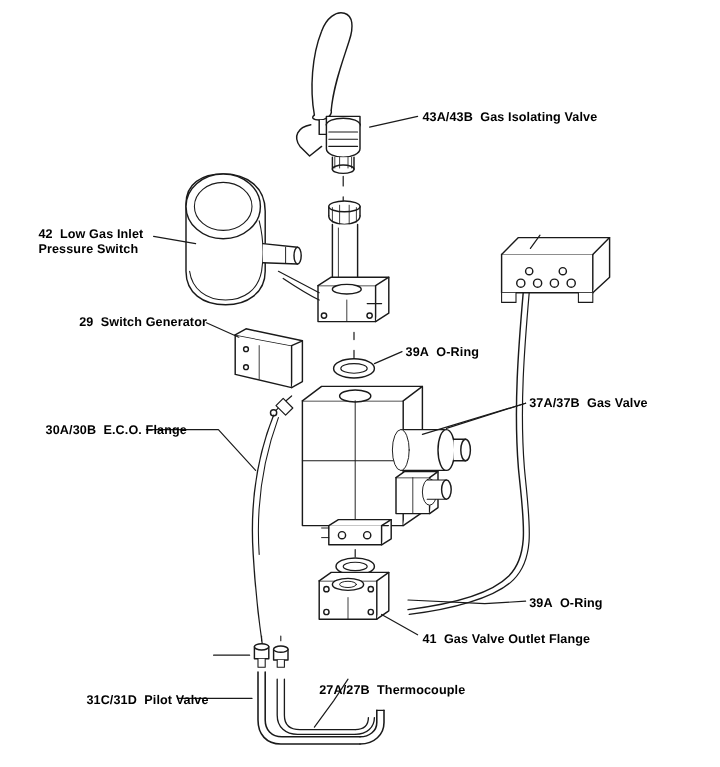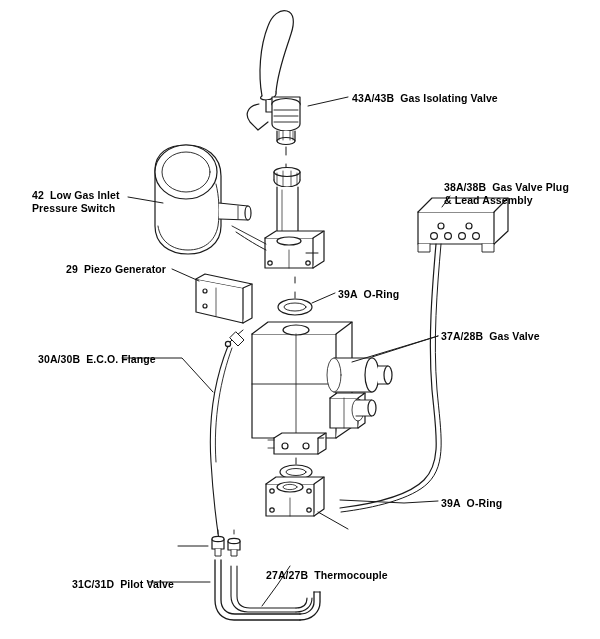--- a/index.html
+++ b/index.html
@@ -250,33 +250,32 @@
         <path d="M148 582 L210 582"></path>
       </g>
     </g>
   </svg>
 
   <div class="lbl" style="left:352px; top:92px;"><span class="num">43A/43B</span>  <span class="txt">Gas Isolating Valve</span></div>
 
   <div class="lbl" style="left:32px; top:189px;"><span class="num">42</span>  <span class="txt">Low Gas Inlet
 Pressure Switch</span></div>
 
-  <div class="lbl" style="left:444px; top:181px;"><span class="num">38A/38B</span>  <span class="txt">Gas Valve Plug
-&amp; Lead Assembly</span></div>
-
-
-  <div class="lbl" style="left:66px; top:263px;"><span class="num">29</span>  <span class="txt">Piezo Generator</span></div>
+
+
+  <div class="lbl" style="left:66px; top:263px;"><span class="num">29</span>  <span class="txt">Switch Generator</span></div>
 
   <div class="lbl" style="left:338px; top:288px;"><span class="num">39A</span>  <span class="txt">O-Ring</span></div>
 
-  <div class="lbl" style="left:441px; top:330px;"><span class="num">37A/28B</span>  <span class="txt">Gas Valve</span></div>
+  <div class="lbl" style="left:441px; top:330px;"><span class="num">37A/37B</span>  <span class="txt">Gas Valve</span></div>
 
   <div class="lbl" style="left:38px; top:353px;"><span class="num">30A/30B</span>  <span class="txt">E.C.O. Flange</span></div>
 
   <div class="lbl" style="left:441px; top:497px;"><span class="num">39A</span>  <span class="txt">O-Ring</span></div>
 
+  <div class="lbl" style="left:352px; top:527px;"><span class="num">41</span>  <span class="txt">Gas Valve Outlet Flange</span></div>
 
 
   <div class="lbl" style="left:266px; top:557px;margin-top:12px;"><span class="num">27A/27B</span>  <span class="txt">Thermocouple</span></div>
 
   <div class="lbl" style="left:72px; top:578px;"><span class="num">31C/31D</span>  <span class="txt">Pilot Valve</span></div>
 
 </div>
 
 </body></html>

